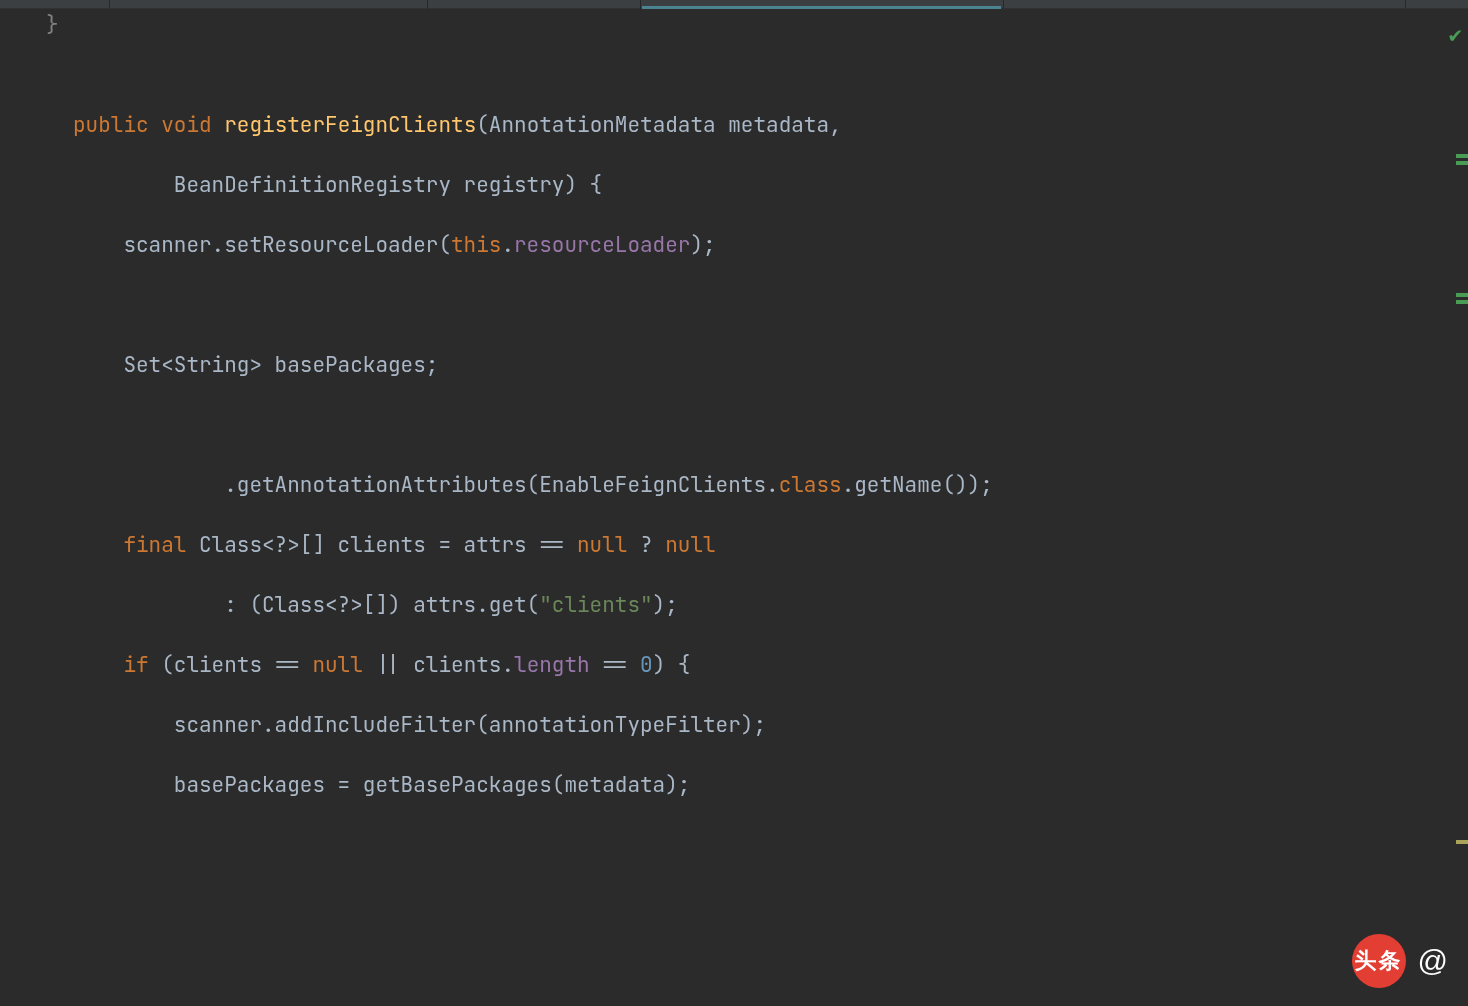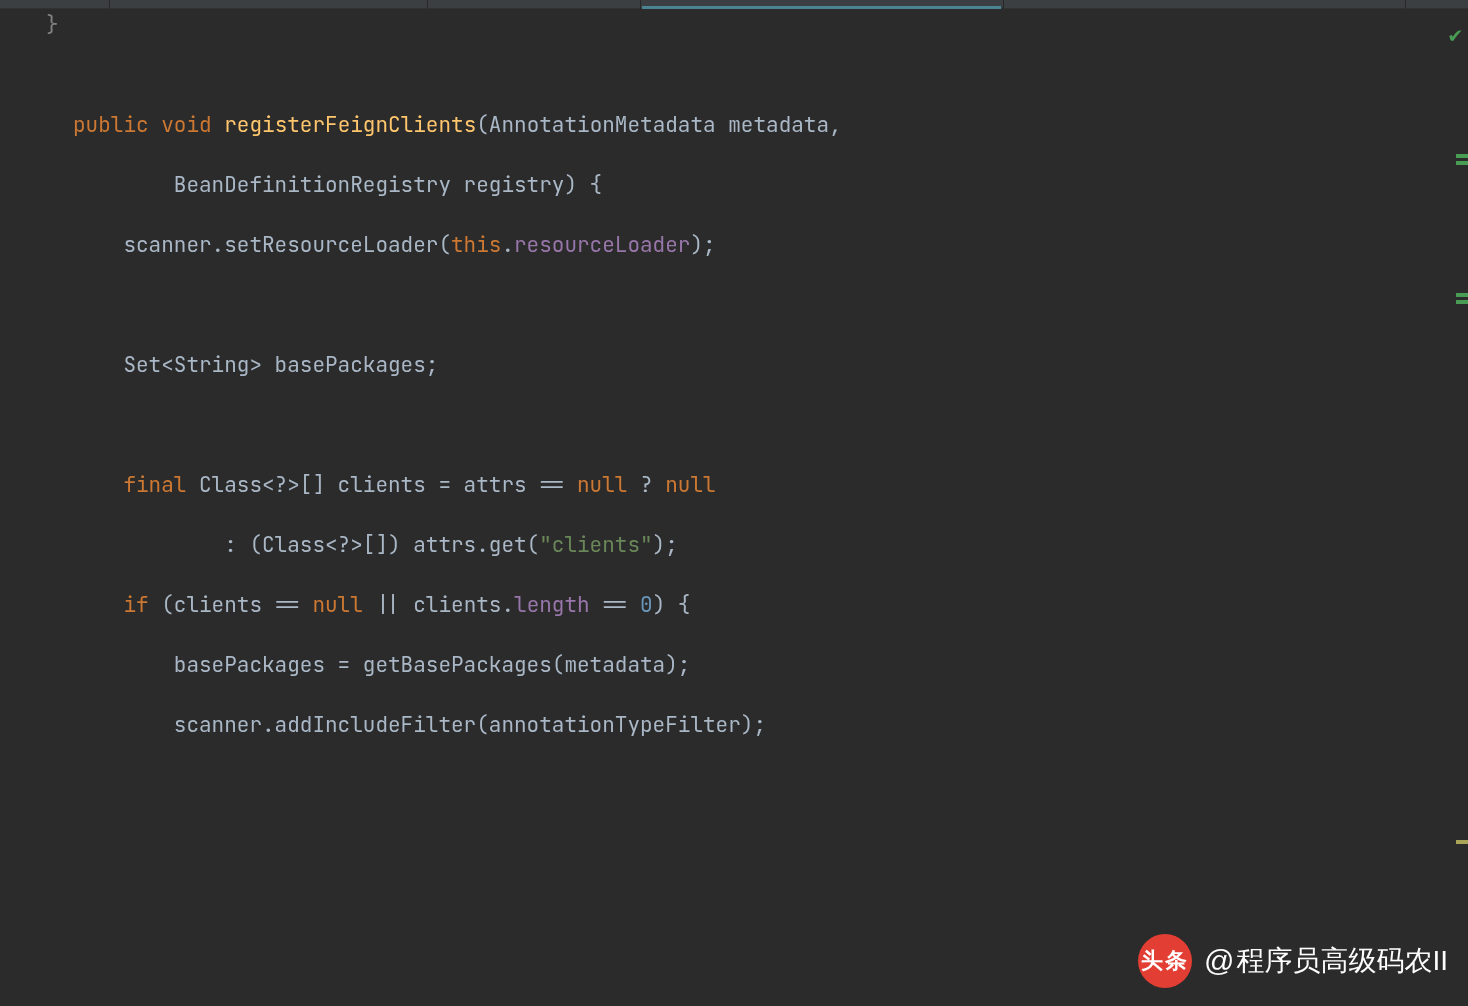--- a/index.html
+++ b/index.html
@@ -62,25 +62,26 @@
 
 <span class="top-hint">}</span>
 
 <div class="code-area">
 <pre><span class="kw">public</span> <span class="kw">void</span> <span class="mdecl">registerFeignClients</span>(AnnotationMetadata metadata,</pre>
 <pre>        BeanDefinitionRegistry registry) {</pre>
 <pre><span>    scanner.setResourceLoader(</span><span class="kw">this</span>.<span class="field">resourceLoader</span><span>);</span></pre>
 <pre> </pre>
 <pre>    Set&lt;String&gt; basePackages;</pre>
 <pre> </pre>
+<pre><span>            .getAnnotationAttributes(</span><span>EnableFeignClients</span>.<span class="kw">class</span><span>.getName());</span></pre>
 <pre>    <span class="kw">final</span><span> Class&lt;?&gt;[] clients = attrs == </span><span class="kw">null</span><span> ? </span><span class="kw">null</span></pre>
 <pre><span>            : (Class&lt;?&gt;[]) attrs.get(</span><span class="str">"clients"</span><span>);</span></pre>
 <pre>    <span class="kw">if</span><span> (clients == </span><span class="kw">null</span><span> || clients.</span><span class="field">length</span><span> == </span><span class="num">0</span><span>) {</span></pre>
+<pre>        scanner.addIncludeFilter(annotationTypeFilter);</pre>
 <pre>        basePackages = getBasePackages(metadata);</pre>
-<pre>        scanner.addIncludeFilter(annotationTypeFilter);</pre>
 
 
 
 
 
 
 
 
 
 
@@ -88,15 +89,14 @@
 
 
 
 
 </div>
 
 <div class="watermark">
   <div class="wm-badge">头条</div>
   <div class="wm-text">
     <span class="wm-at">@</span>
-    <span>程序员高级码农II</span>
   </div>
 </div>
 
 </body></html>

